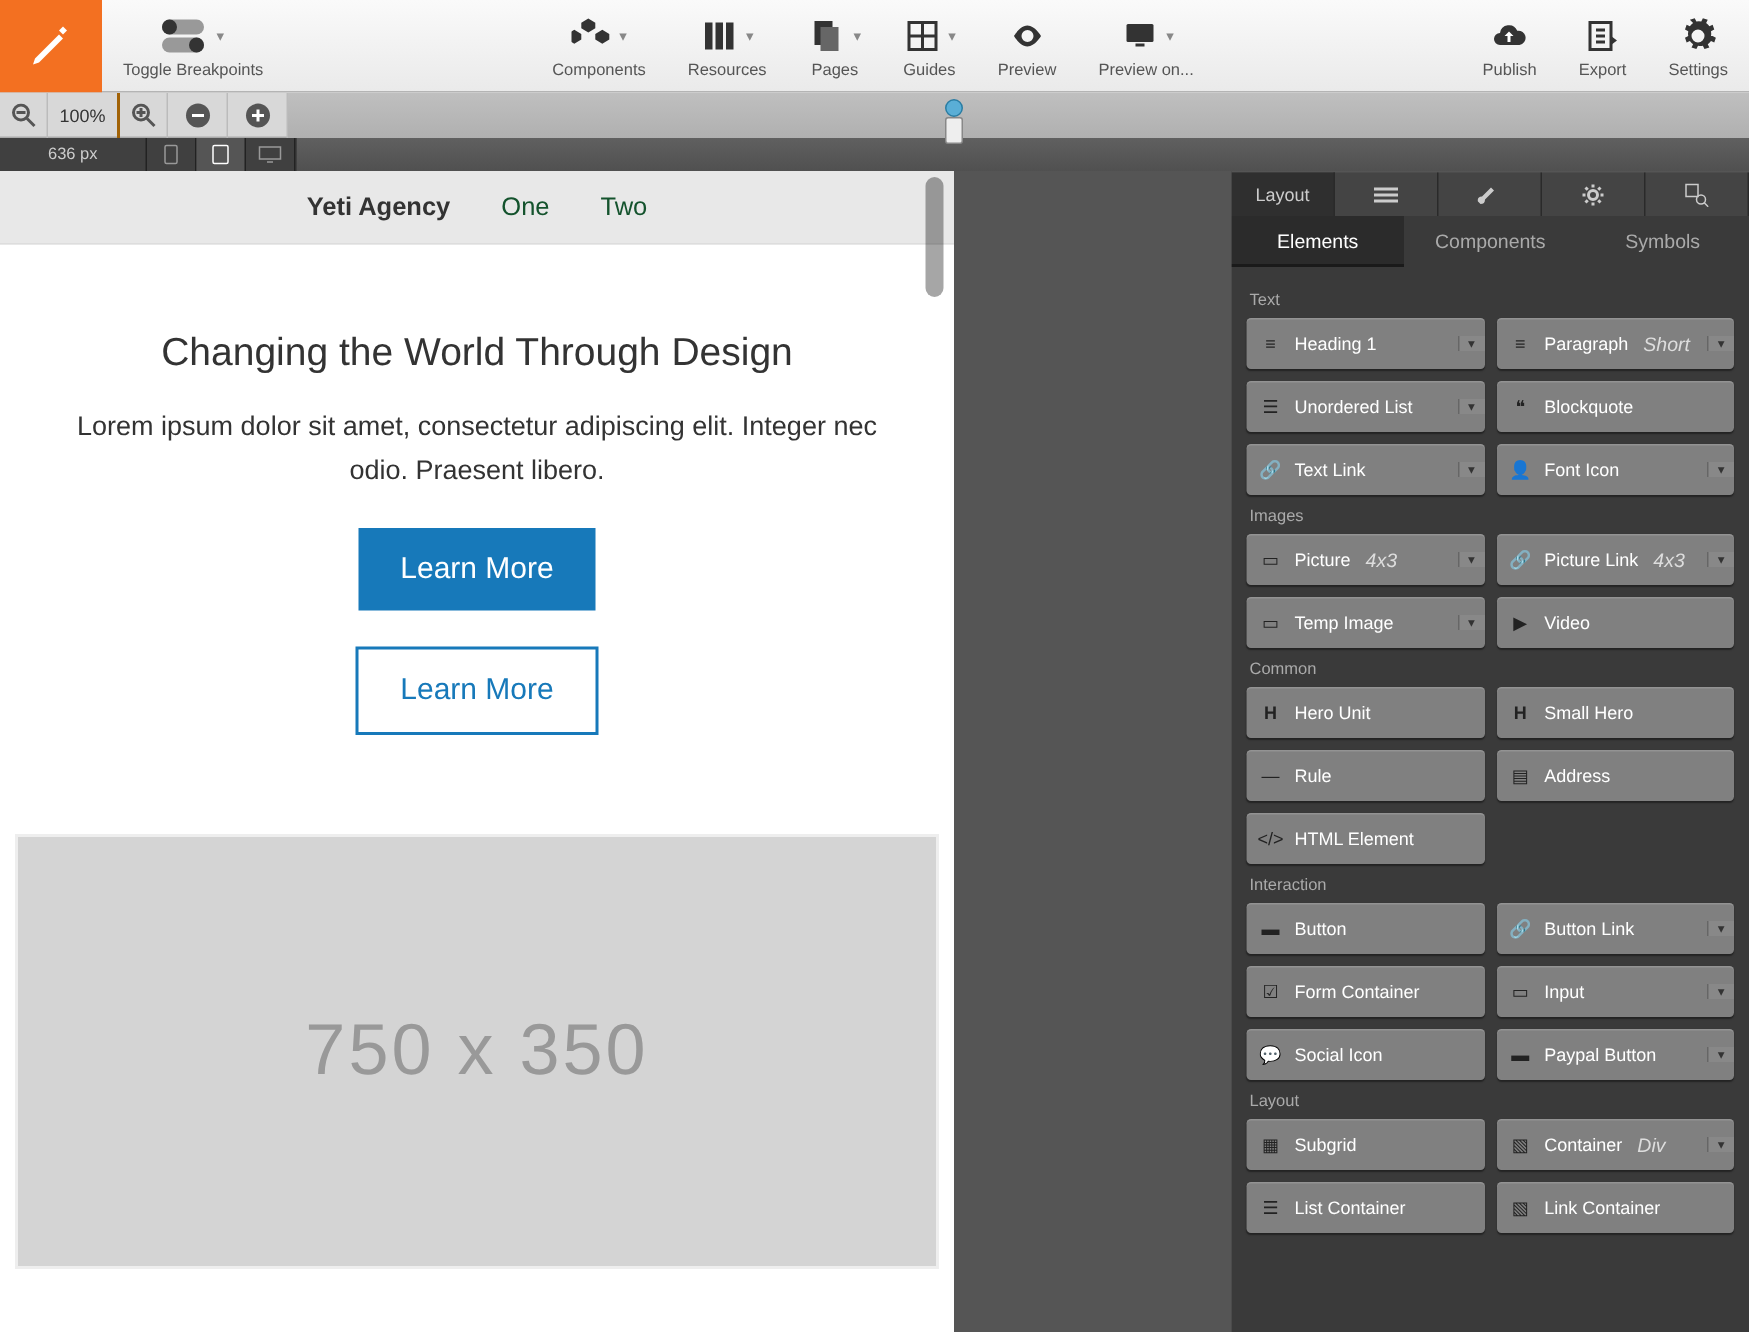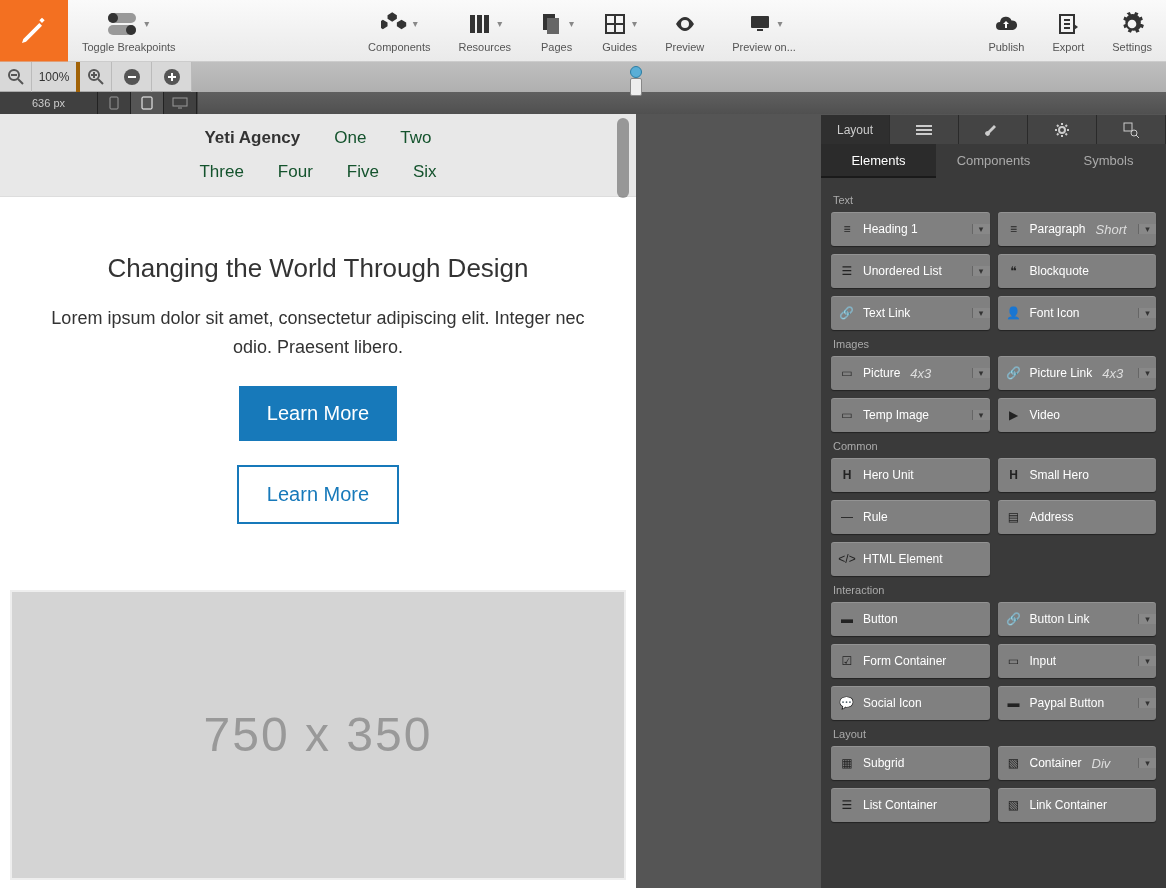--- a/index.html
+++ b/index.html
@@ -16,21 +16,21 @@
 .chev { font-size: 10px; color: #888; margin-left: 4px; }
 .breakpoint-toggle { display: flex; align-items: center; }
 .breakpoint-toggle .switches { display: flex; flex-direction: column; gap: 2px; }
 .breakpoint-toggle .sw { width: 28px; height: 10px; background: #999; border-radius: 5px; position: relative; }
 .breakpoint-toggle .sw::after { content: ""; position: absolute; width: 10px; height: 10px; background: #333; border-radius: 50%; right: 0; }
 .breakpoint-toggle .sw:first-child::after { left: 0; right: auto; }
 
 
 .zoombar { height: 30px; background: #d8d8d8; display: flex; align-items: center; border-bottom: 1px solid #aaa; }
 .zoombar .zbtn { width: 32px; height: 30px; display: flex; align-items: center; justify-content: center; border-right: 1px solid #bbb; cursor: pointer; color: #555; }
-.zoombar .zoom-val { width: 48px; text-align: center; border-right: 4px solid #a16207; height: 30px; line-height: 30px; font-size: 12px; }
+.zoombar .zoom-val { width: 48px; text-align: center; border-right: 2px solid #a16207; height: 30px; line-height: 30px; font-size: 12px; }
 .ruler-area { flex: 1; height: 30px; background: linear-gradient(#bfbfbf,#b0b0b0); position: relative; }
 .ruler-area .dot { position: absolute; width: 12px; height: 12px; background: #5aaed6; border: 1px solid #2b7da3; border-radius: 50%; top: 4px; left: 438px; }
 .ruler-area .handle { position: absolute; width: 12px; height: 18px; background: #eee; border: 1px solid #888; border-radius: 2px; top: 16px; left: 438px; }
 
 .zoombar2 { height: 22px; background: #404040; display: flex; width: 198px; align-items: center; color: #ccc; font-size: 11px;}
 .zoombar2 .pxval { width: 98px; text-align: center; border-right: 1px solid #222; height: 22px; line-height: 22px;}
 .zoombar2 .dev { width: 33px; height: 22px; display: flex; align-items: center; justify-content: center; border-right: 1px solid #222; color: #999; cursor: pointer;}
 .zoombar2 .dev.active { background: #555; color: #fff;}
 .midrow { display: flex; }
 .midrow .ruler2 { flex: 1; height: 22px; background: linear-gradient(#606060,#505050); }
@@ -249,26 +249,20 @@
 </div>
 
 <div class="main">
   <div class="canvas-col">
     <div class="canvas-wrap">
       <div class="site-header">
         <div class="site-nav">
           <span class="brand">Yeti Agency</span>
           <span class="navlink">One</span>
           <span class="navlink">Two</span>
-        </div>
-        <div class="site-nav" style="margin-top:14px;">
-          <span class="navlink">Three</span>
-          <span class="navlink">Four</span>
-          <span class="navlink">Five</span>
-          <span class="navlink">Six</span>
         </div>
       </div>
       <div class="hero">
         <h1>Changing the World Through Design</h1>
         <p>Lorem ipsum dolor sit amet, consectetur adipiscing elit. Integer nec odio. Praesent libero.</p>
         <div><button class="btn btn-primary">Learn More</button></div>
         <div><button class="btn btn-outline">Learn More</button></div>
       </div>
       <div class="img-section">
         <div class="imgbox">750 x 350</div>

